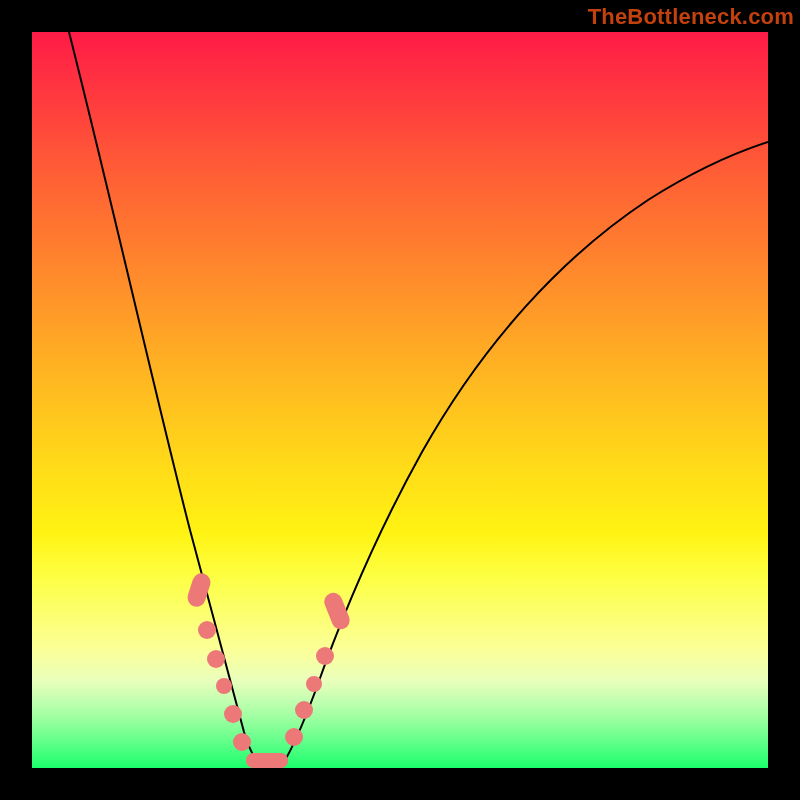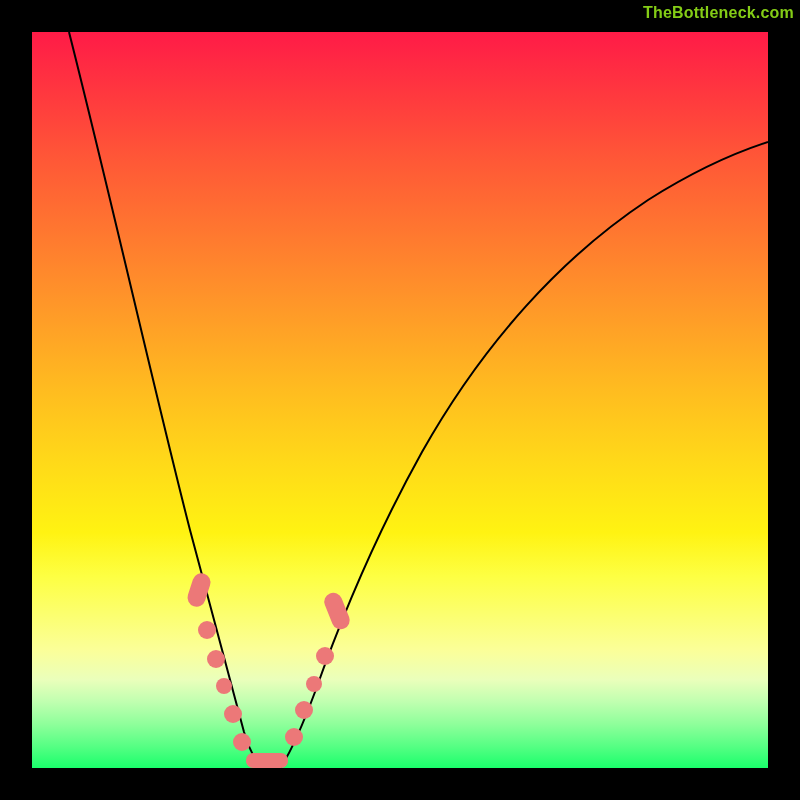--- a/index.html
+++ b/index.html
@@ -38,22 +38,22 @@
       #eaffbb 88%,
       #c0ffb0 91%,
       #8fff9b 94%,
       #57ff84 97%,
       #1aff6b 100%);
   }
   .watermark {
     position: absolute;
     top: 4px;
     right: 6px;
-    color: #84cc16;
-    font-size: 16px;
+    color: #c2410c;
+    font-size: 22px;
     font-weight: 600;
     letter-spacing: 0.2px;
     user-select: none;
   }
   svg.curve {
     position: absolute;
     left: 0; top: 0;
     width: 736px; height: 736px;
   }
   .curve path {

